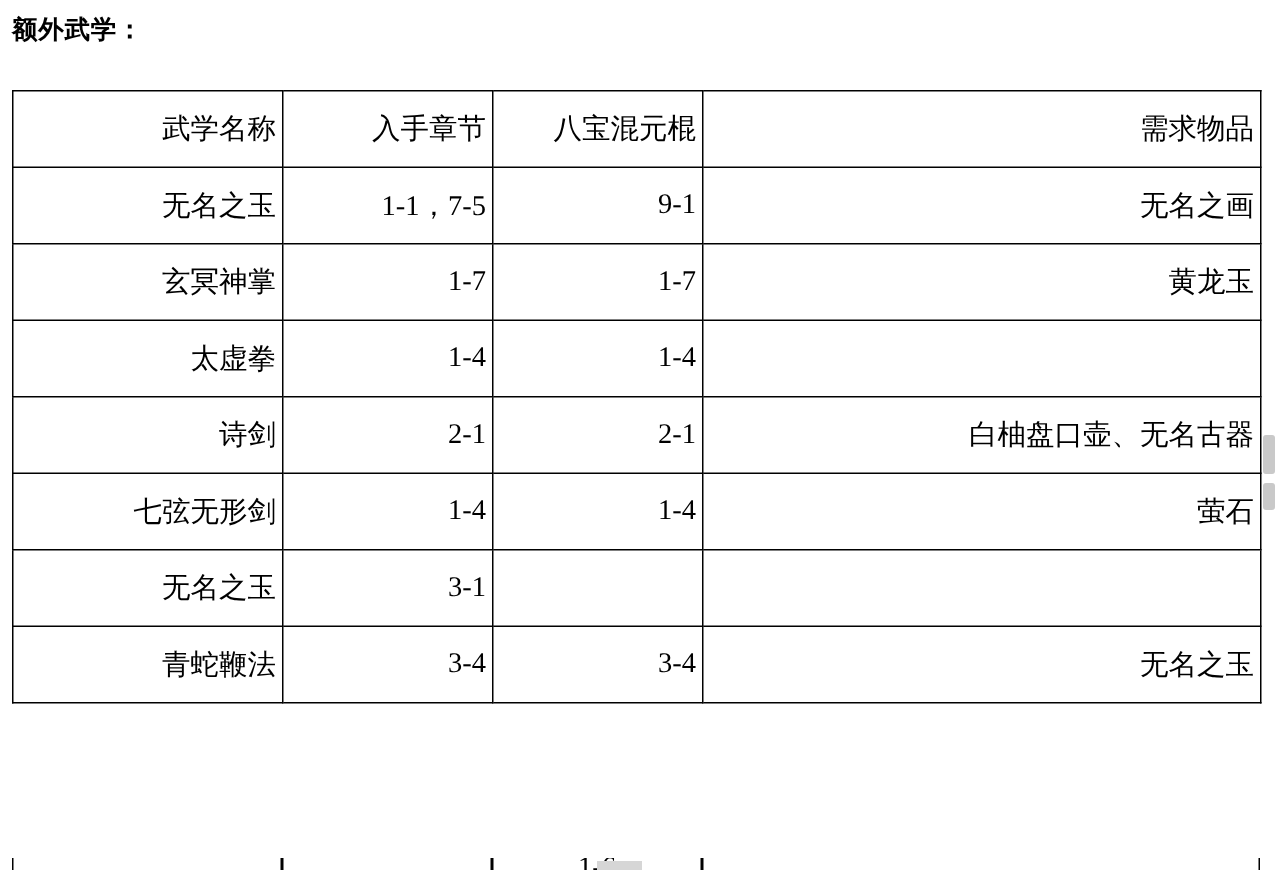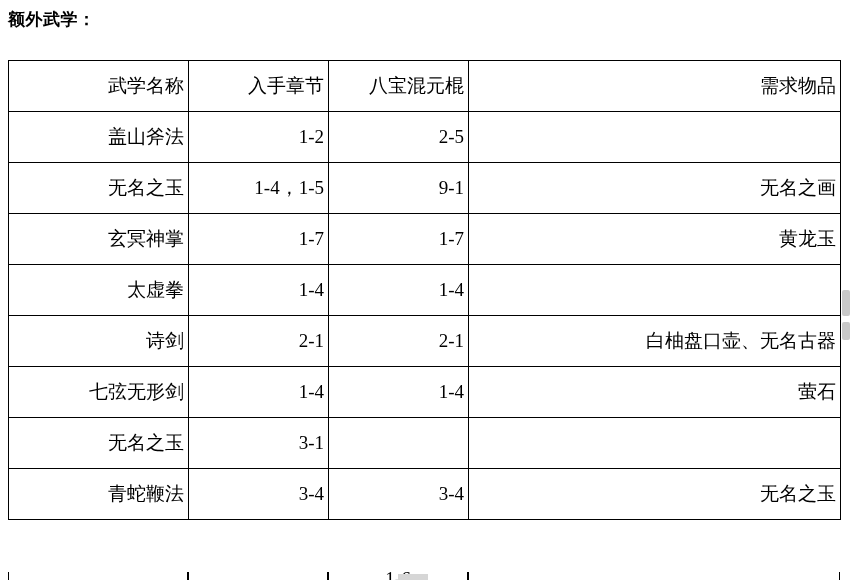--- a/index.html
+++ b/index.html
@@ -130,28 +130,22 @@
           <col class="c3">
       </colgroup>
       <tbody id="table-body">
           <tr class="header">
             <td>武学名称</td>
             <td>入手章节</td>
             <td>八宝混元棍</td>
             <td>需求物品</td>
           </tr>
           <tr>
-            <td>盖山斧法</td>
-            <td>1-2</td>
-            <td>2-5</td>
-            <td></td>
-          </tr>
-          <tr>
             <td>无名之玉</td>
-            <td>1-4，1-5</td>
+            <td>1-1，7-5</td>
             <td>9-1</td>
             <td>无名之画</td>
           </tr>
           <tr>
             <td>玄冥神掌</td>
             <td>1-7</td>
             <td>1-7</td>
             <td>黄龙玉</td>
           </tr>
           <tr>

